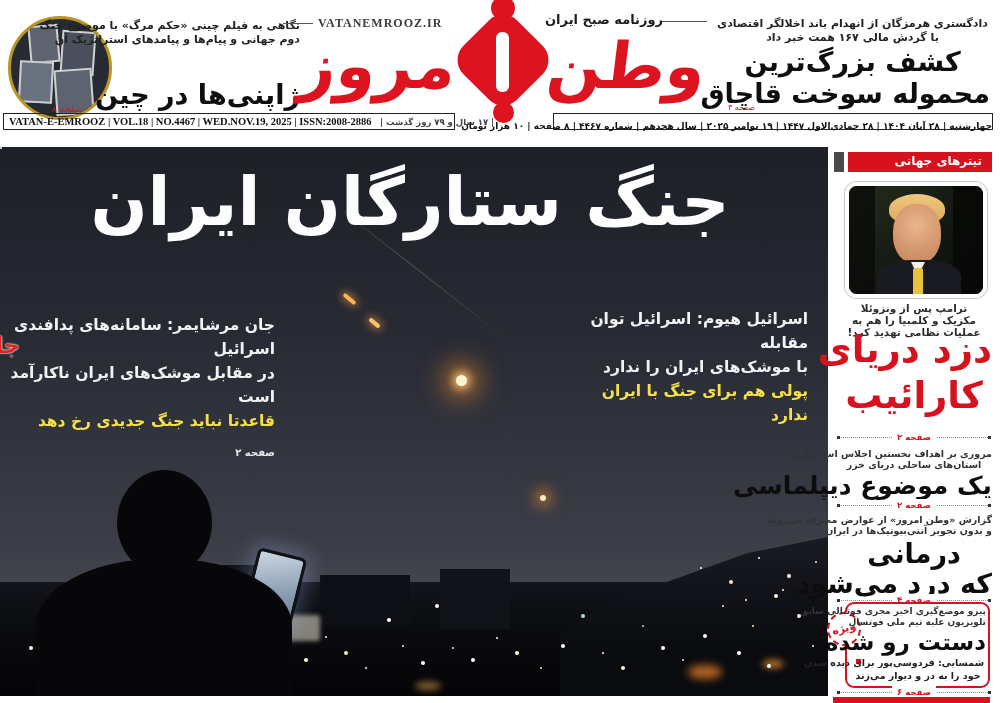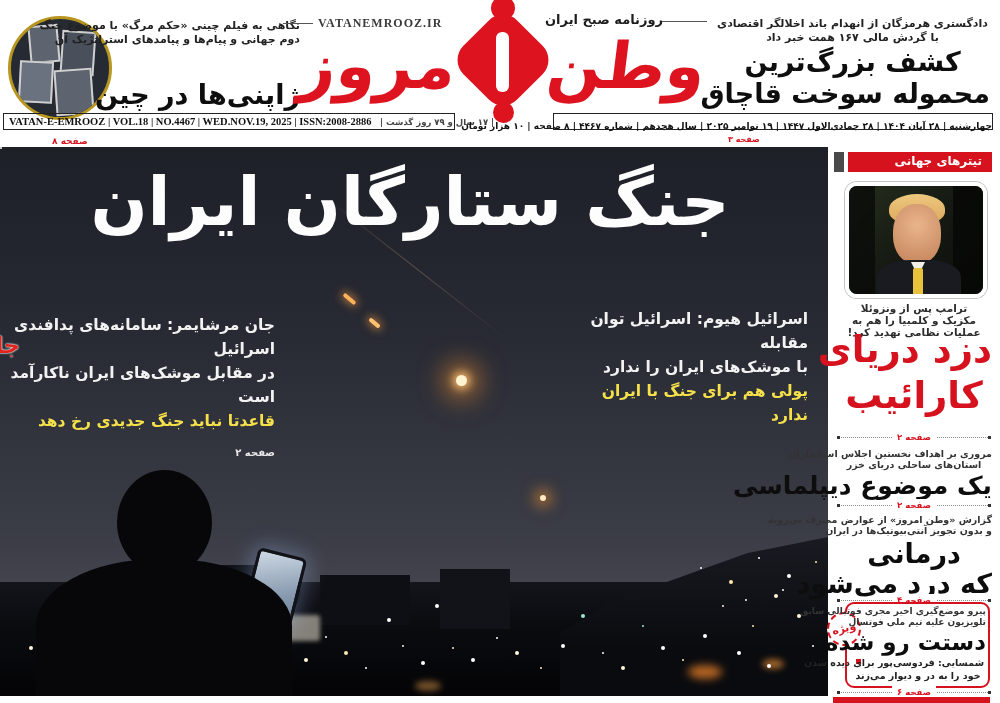--- a/index.html
+++ b/index.html
@@ -3,21 +3,21 @@
 <meta charset="utf-8">
 <style>
   html,body{margin:0;padding:0;background:#e8e8e8;}
   #page{position:relative;width:1000px;height:703px;background:#ffffff;overflow:hidden;
         font-family:"DejaVu Sans",sans-serif;direction:rtl;}
   .abs{position:absolute;}
   .nowrap{white-space:nowrap;}
   .ctr{text-align:center;}
   .kicker{font-size:11px;font-weight:bold;color:#222;line-height:14px;}
   .hl{font-weight:bold;color:#0e0e0e;}
-  .pagelabel{font-size:9px;font-weight:bold;color:#d6121f;margin-top:32px;}
+  .pagelabel{font-size:9px;font-weight:normal;color:#d6121f;}
 
   
   #circle-photo{left:8px;top:16px;width:98px;height:98px;border-radius:50%;
     border:3px solid #b8961f;background:#262a32;overflow:hidden;}
   #circle-photo .frame{position:absolute;border:2px solid #cfcfcf;background:#5d6470;}
   #logo-left,#logo-right{top:26px;font-size:64px;font-weight:bold;color:#dd1420;
     transform:skewX(-7deg);line-height:80px;}
   #logo-emblem-main{left:465px;top:22px;width:76px;height:76px;background:#dd1420;
     border-radius:20px;transform:rotate(45deg);}
   .emblem-finial{background:#dd1420;border-radius:50%;}

